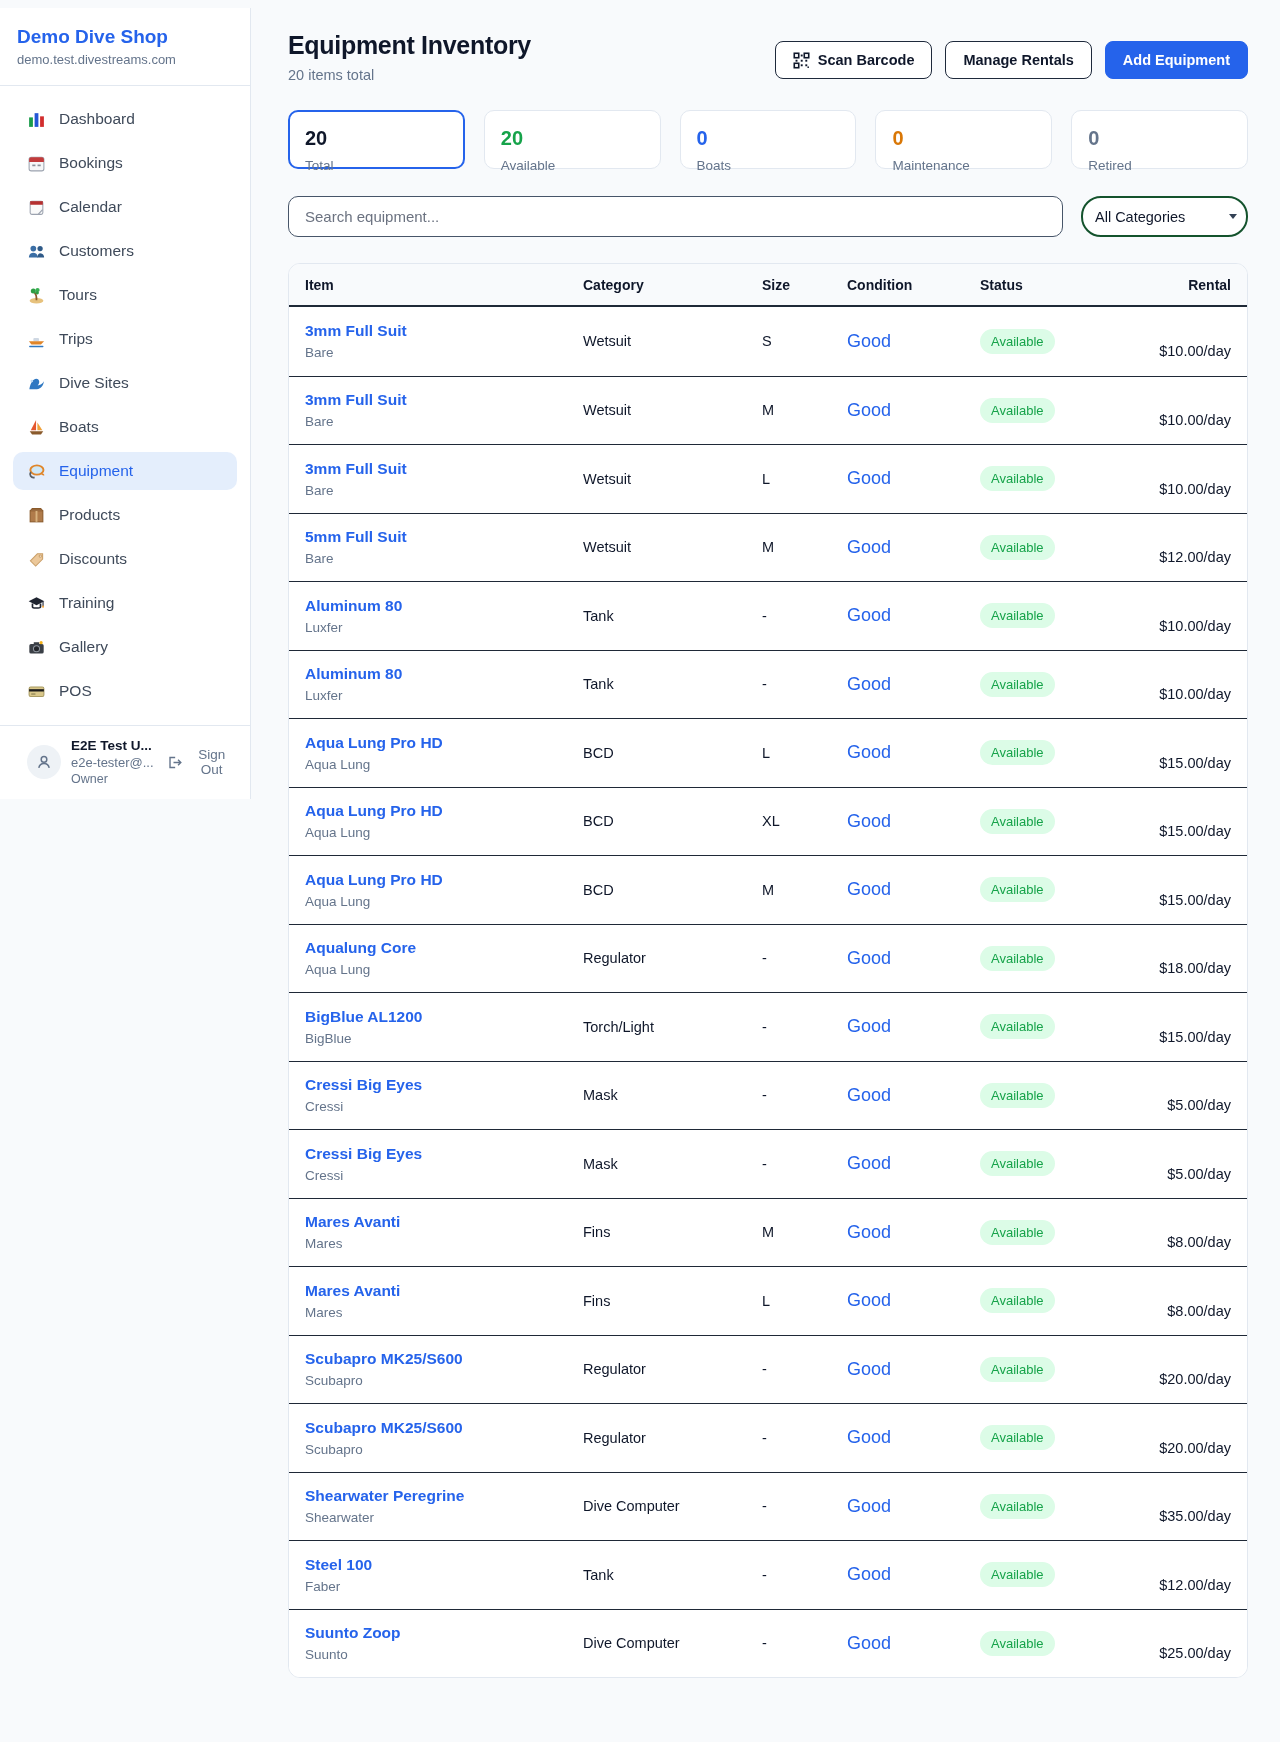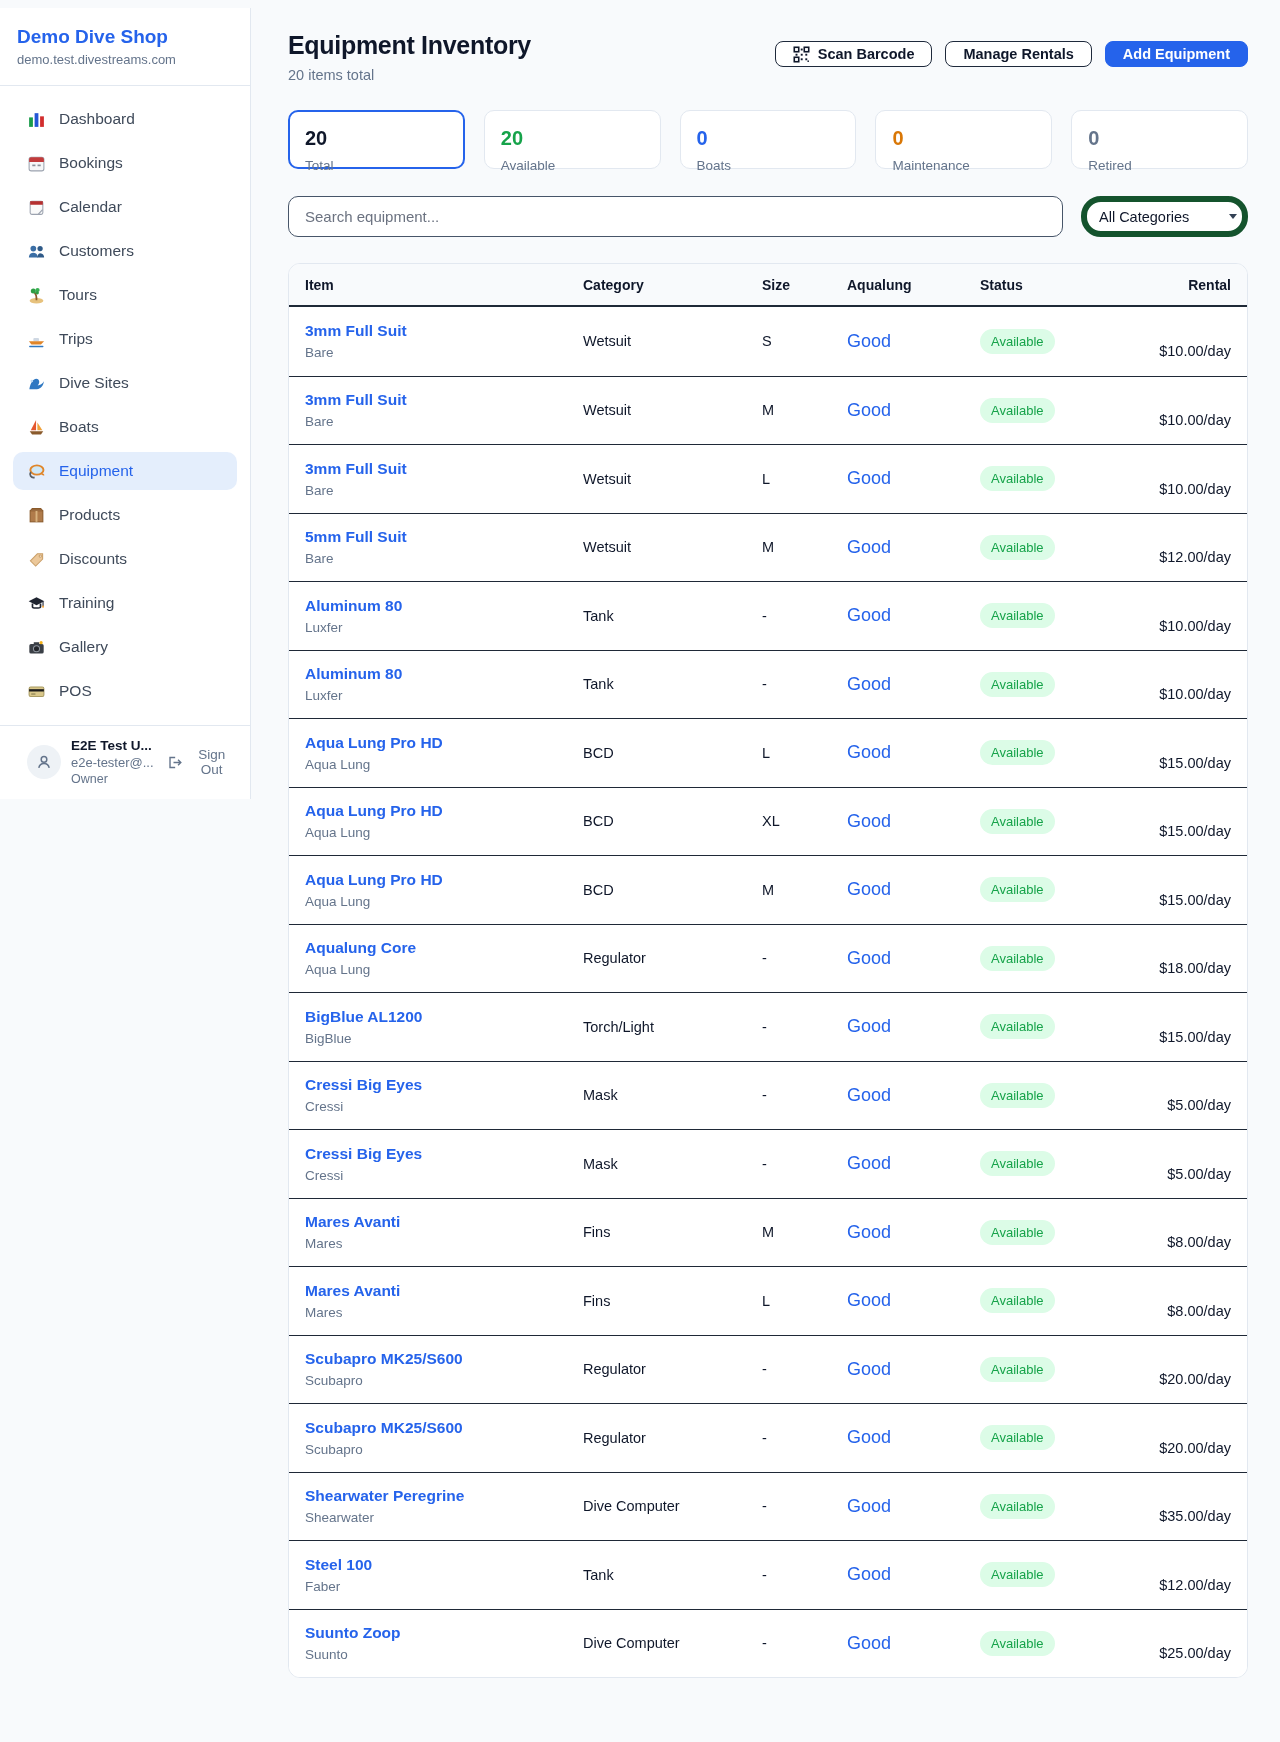--- a/index.html
+++ b/index.html
@@ -24,35 +24,35 @@
   .user-email { font-size:13px; color:var(--gray,#64748b); line-height:17px; }
   .user-role { font-size:12.5px; color:var(--gray,#64748b); line-height:16px; }
   .signout { margin-left:auto; display:flex; align-items:center; gap:6px; color:var(--gray,#64748b); font-size:13.5px; cursor:pointer; background:none; border:none; font-family:inherit; }
 
   
   .main { margin-left:251px; padding:30px 32px 41px 37px; }
   .page-header { display:flex; justify-content:space-between; align-items:flex-start; }
   .page-title { font-size:25px; font-weight:700; letter-spacing:-0.3px; line-height:30px; color:var(--dark,#0f172a); }
   .page-subtitle { font-size:14.5px; color:var(--gray,#64748b); line-height:22px; margin-top:4px; }
   .header-actions { display:flex; gap:13px; margin-top:11px; }
-  .btn { height:26px; border-radius:8px; font-size:14.5px; font-weight:600; font-family:inherit; cursor:pointer; display:inline-flex; align-items:center; gap:8px; padding:0 17px; }
+  .btn { height:38px; border-radius:8px; font-size:14.5px; font-weight:600; font-family:inherit; cursor:pointer; display:inline-flex; align-items:center; gap:8px; padding:0 17px; }
   .btn-outline { background:#ffffff; border:1.5px solid #1e293b; color:var(--dark,#0f172a); }
   .btn-primary { background:var(--accent,#2563eb); border:1.5px solid var(--accent,#2563eb); color:#ffffff; }
 
   .stats-row { display:flex; gap:19px; margin-top:24px; }
   .stat-card { flex:1; background:#ffffff; border:1px solid var(--border,#e2e8f0); border-radius:10px; height:59px; padding:15px 16px; cursor:pointer; }
   .stat-card.selected { border:2px solid var(--accent,#2563eb); padding:14px 15px; }
   .stat-value { font-size:20px; font-weight:700; line-height:25px; }
   .stat-label { font-size:13.5px; color:var(--gray,#64748b); margin-top:7px; }
 
   .filter-row { display:flex; gap:18px; margin-top:27px; }
   .search-input { flex:1; height:41px; border:1.5px solid #475569; border-radius:10px; background:#ffffff; padding:0 16px; font-size:15px; font-family:inherit; color:var(--dark,#0f172a); }
   .search-input::placeholder { color:#6b7280; }
   .select-wrap { position:relative; width:167px; }
-  .category-select { width:100%; height:41px; border:6px solid #14532d; border-radius:20px; background:#ffffff; font-size:14.5px; font-family:inherit; color:var(--dark,#0f172a); padding:0 28px 0 12px; appearance:none; -webkit-appearance:none; cursor:pointer; }
+  .category-select { width:100%; height:41px; border:2px solid #14532d; border-radius:20px; background:#ffffff; font-size:14.5px; font-family:inherit; color:var(--dark,#0f172a); padding:0 28px 0 12px; appearance:none; -webkit-appearance:none; cursor:pointer; }
   .select-chevron { position:absolute; right:11px; top:18px; width:0; height:0; border-left:4.5px solid transparent; border-right:4.5px solid transparent; border-top:5.5px solid #334155; pointer-events:none; }
 
   
   .table-card { margin-top:26px; background:#ffffff; border:1px solid var(--border,#e2e8f0); border-radius:12px; overflow:hidden; }
   .thead, .trow { display:grid; grid-template-columns:278px 179px 85px 133px 157px minmax(0,1fr); padding:0 16px; align-items:center; }
   .thead { height:43px; background:var(--header_bg,#f8fafc); border-bottom:2px solid var(--row_border,#1f2937); font-size:14px; font-weight:600; color:var(--dark,#0f172a); }
   .th-rental { text-align:right; }
   .trow { height:68.5px; border-top:1px solid var(--row_border,#1f2937); background:#ffffff; }
   .trow:first-of-type { border-top:none; }
   .item-link { font-size:15.5px; font-weight:600; color:var(--accent,#2563eb); text-decoration:none; cursor:pointer; display:block; line-height:20px; }
@@ -307,21 +307,21 @@
       </select>
       <span class="select-chevron"></span>
     </div>
   </div>
 
   <div class="table-card">
     <div class="thead">
       <div>Item</div>
       <div>Category</div>
       <div>Size</div>
-      <div>Aqualung</div>
+      <div>Condition</div>
       <div>Status</div>
       <div class="th-rental">Rental</div>
     </div>
     <div id="table-body">
   <div class="trow">
     <div class="cell">
       <a class="item-link">3mm Full Suit</a>
       <div class="item-brand">Bare</div>
     </div>
     <div class="cell">Wetsuit</div>

